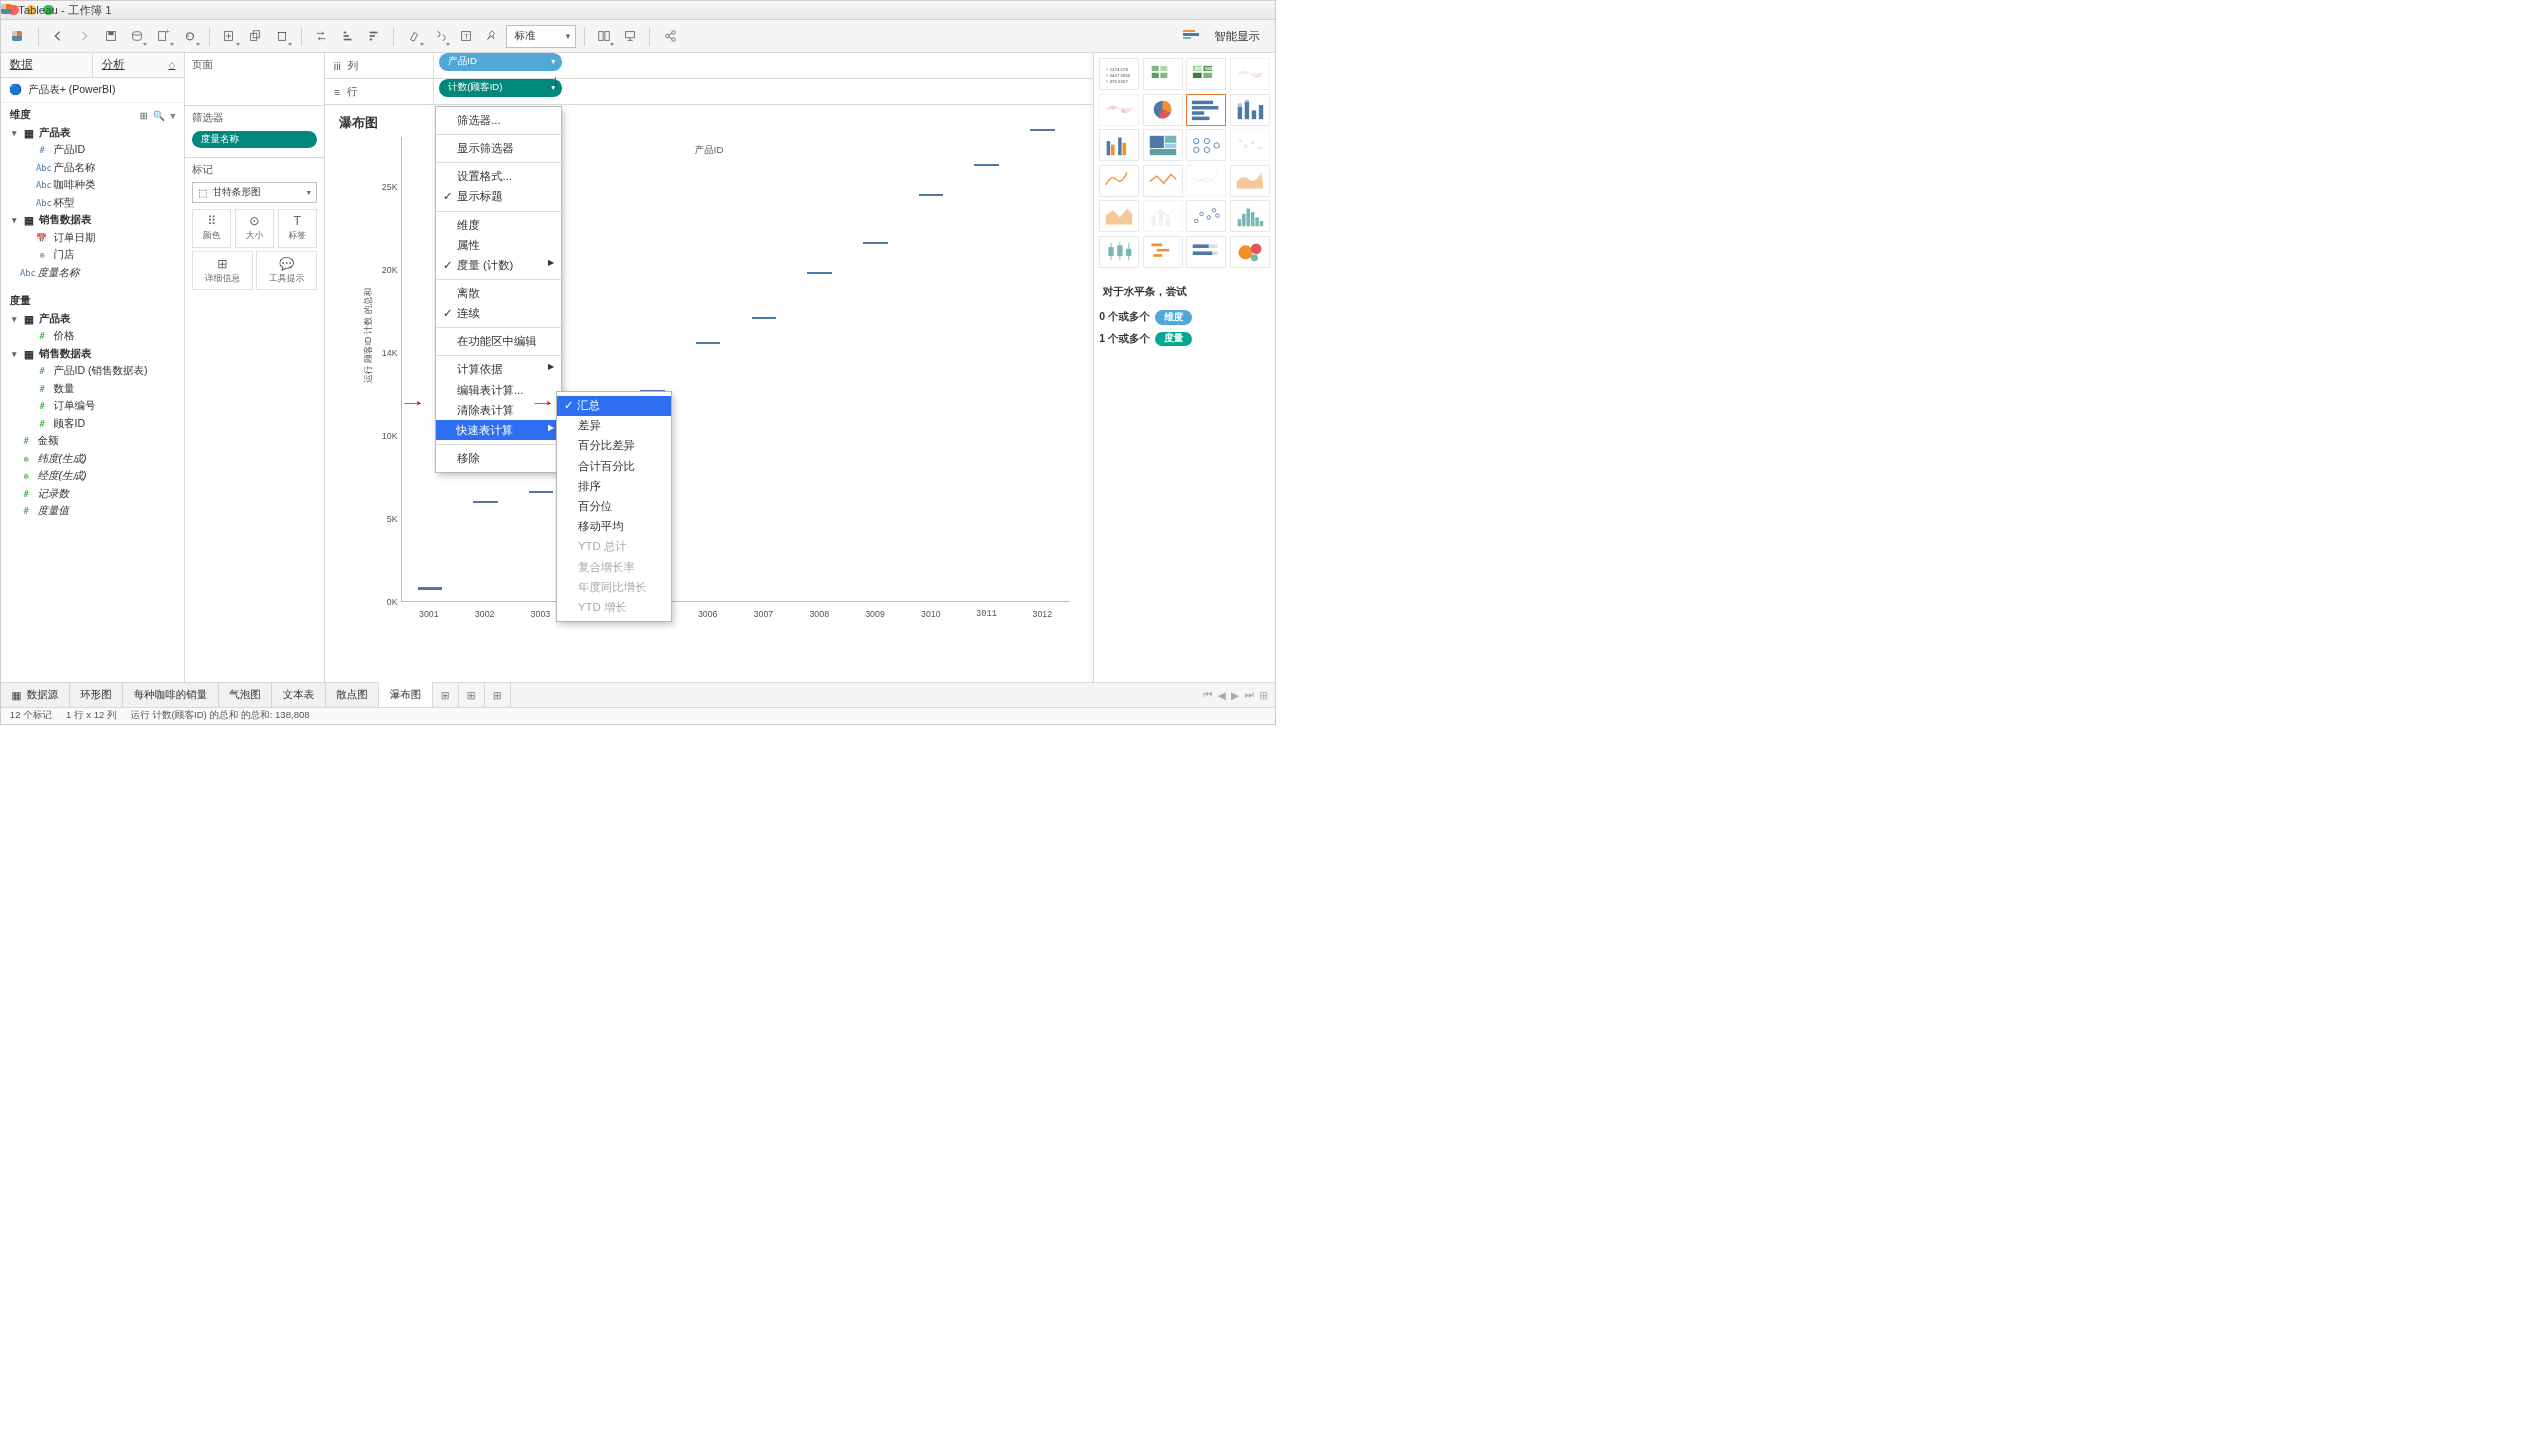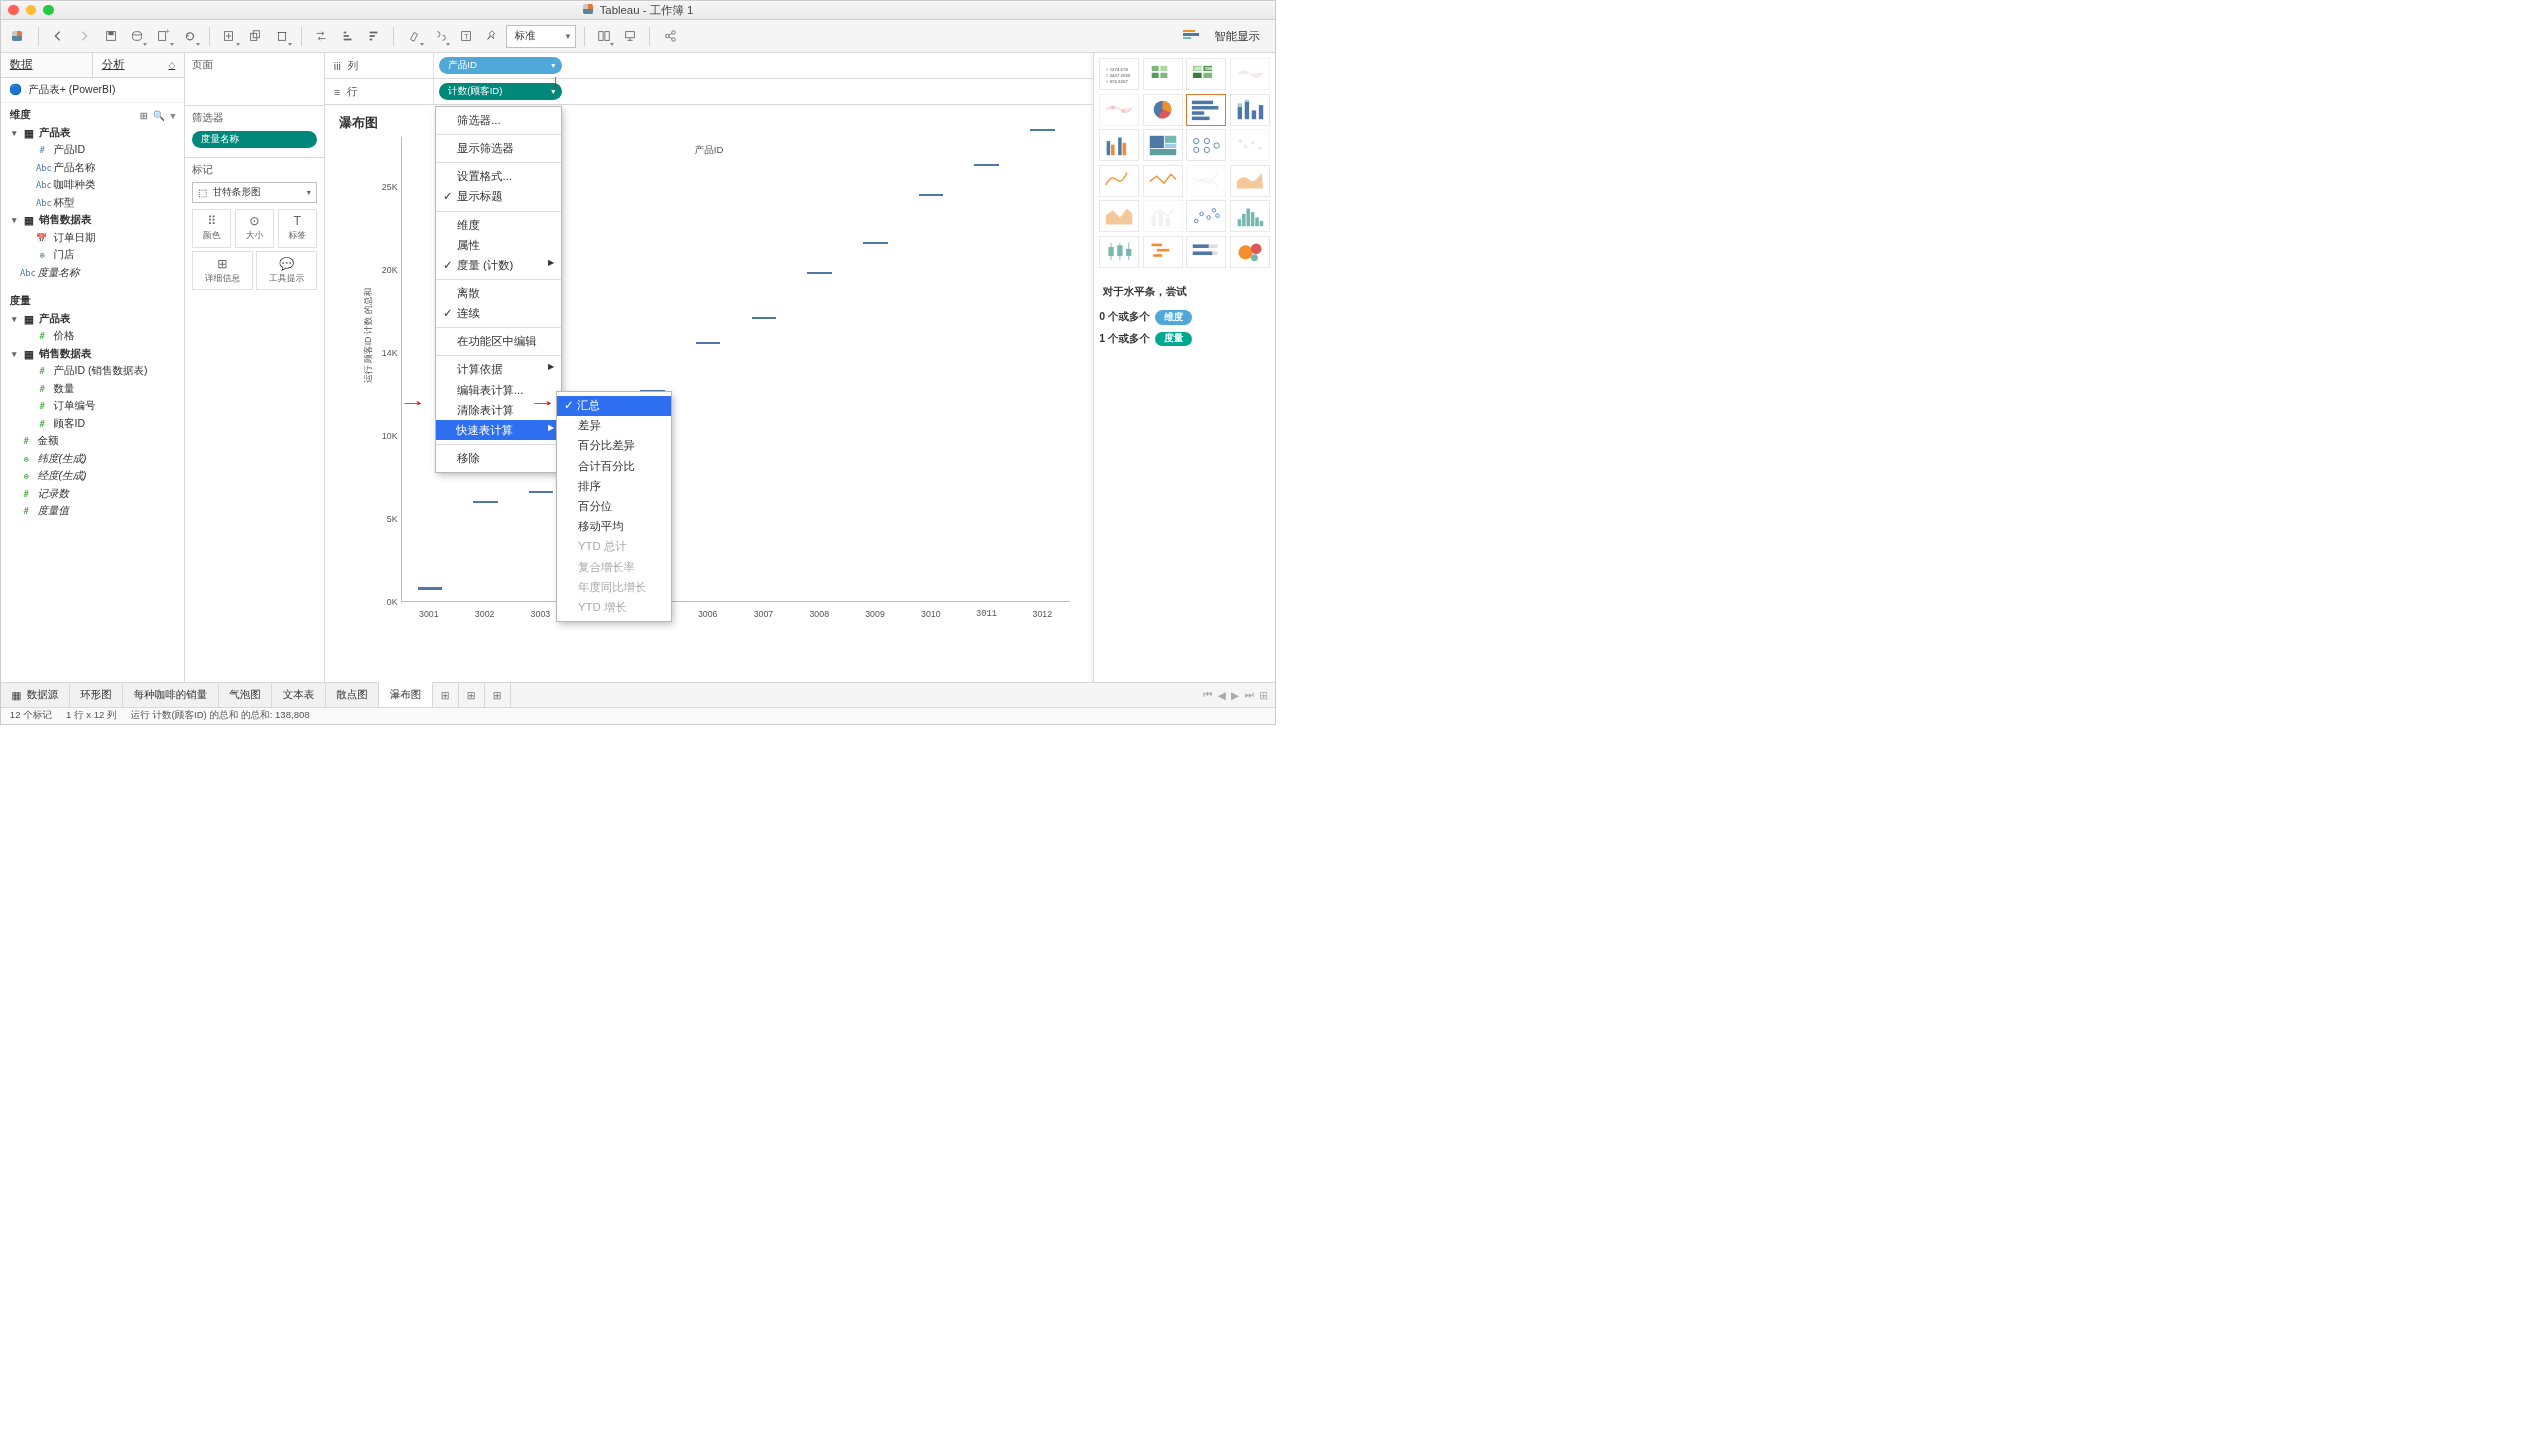--- a/index.html
+++ b/index.html
@@ -4,21 +4,21 @@
 <style>
 * { margin: 0; padding: 0; box-sizing: border-box; font-family: -apple-system, BlinkMacSystemFont, "Segoe UI", Arial, sans-serif; }
 body { background: #fff; font-size: 10.5px; color: #333; overflow: hidden; }
 
 .window { width: 1276px; height: 725px; display: flex; flex-direction: column; border: 0.9px solid #ccc; }
 
 .titlebar { height: 19px; background: linear-gradient(#f6f6f6, #e9e9e9); display: flex; align-items: center; padding: 0 7px; border-bottom: 0.9px solid #d0d0d0; position: relative; }
 .traffic-lights { display: flex; gap: 7px; }
 .tl { width: 10.5px; height: 10.5px; border-radius: 50%; }
 .tl.red { background: #ff5f57; } .tl.yellow { background: #ffbd2e; } .tl.green { background: #28c940; }
-.title-center { position: absolute; left: 0; right: 0; text-align: center; font-size: 11.4px; color: #444; pointer-events: none; }
+.title-center { position: absolute; left: 0; right: 0; font-size: 11.4px; color: #444; pointer-events: none; }
 .title-logo { display: inline-block; width: 10.5px; height: 10.5px; background: conic-gradient(#e8762d 0 90deg, #5b879b 90deg 180deg, #59879b 180deg 270deg, #c8c8c8 270deg); border-radius: 1.8px; vertical-align: -0.9px; margin-right: 3.5px; }
 
 .toolbar { height: 33px; background: #f5f5f5; border-bottom: 0.9px solid #d8d8d8; display: flex; align-items: center; padding: 0 5.3px; gap: 1.8px; }
 .tb-btn { width: 24.5px; height: 24.5px; display: flex; align-items: center; justify-content: center; border-radius: 2.6px; color: #666; cursor: pointer; position: relative; }
 .tb-sep { width: 0.9px; height: 19px; background: #d0d0d0; margin: 0 5.3px; }
 .tb-select { height: 23px; border: 0.9px solid #c0c0c0; background: #fff; padding: 0 17.5px 0 7px; font-size: 10.5px; position: relative; display: flex; align-items: center; min-width: 70px; }
 .tb-select::after { content: "▾"; position: absolute; right: 5.3px; color: #666; font-size: 8.8px; }
 .dropdown-arrow { position: absolute; right: 1.8px; bottom: 1.8px; width: 0; height: 0; border-left: 2.6px solid transparent; border-right: 2.6px solid transparent; border-top: 3.5px solid #888; }
 .showme-btn { margin-left: auto; padding: 3.5px 8.8px; display: flex; align-items: center; gap: 15px; border: 0.9px solid transparent; cursor: pointer; font-size: 11.4px; }
 .showme-icon { width: 16px; height: 12.3px; display: inline-flex; flex-direction: column; gap: 0.9px; }
@@ -51,21 +51,21 @@
 .pill.teal { background: #00897b; }
 .marks-card { padding: 5.3px 7px; }
 .marks-select { border: 0.9px solid #c0c0c0; height: 21px; display: flex; align-items: center; padding: 0 5.3px; font-size: 9.6px; gap: 5.3px; position: relative; }
 .marks-select::after { content: "▾"; position: absolute; right: 5.3px; font-size: 8px; color: #666; }
 .marks-grid { display: grid; grid-template-columns: repeat(3, 1fr); gap: 3.5px; margin-top: 5.3px; }
 .mark-cell { border: 0.9px solid #e0e0e0; height: 39px; display: flex; flex-direction: column; align-items: center; justify-content: center; font-size: 8.8px; color: #666; gap: 1.8px; cursor: pointer; }
 .mark-cell .mi { font-size: 12.3px; }
 .marks-grid2 { display: grid; grid-template-columns: repeat(2, 1fr); gap: 3.5px; margin-top: 3.5px; }
 
 .mainarea { flex: 1; display: flex; flex-direction: column; position: relative; }
-.shelf-row { height: 26px; display: flex; align-items: center; border-bottom: 0.9px solid #d8d8d8; }
+.shelf-row { height: 26px; display: flex; align-items: flex-start; border-bottom: 0.9px solid #d8d8d8; }
 .shelf-label { width: 109px; padding: 0 8.8px; display: flex; align-items: center; gap: 7px; font-size: 10.5px; color: #555; border-right: 0.9px solid #e0e0e0; height: 100%; }
 .shelf-content { flex: 1; padding: 0 5.3px; display: flex; align-items: center; gap: 3.5px; }
 .pill2 { display: inline-flex; align-items: center; height: 17.5px; border-radius: 8.8px; padding: 0 21px 0 8.8px; font-size: 9.6px; color: #fff; position: relative; min-width: 123px; }
 .pill2 .dd { position: absolute; right: 7px; font-size: 8px; }
 .pill2.blue { background: #4fa8d8; }
 .pill2.green { background: #00897b; }
 
 .viz-wrap { flex: 1; padding: 8.8px 14px; overflow: hidden; position: relative; }
 .viz-title { font-size: 13px; font-weight: 600; margin-bottom: 3.5px; }
 .axis-title-x { text-align: center; font-size: 9.6px; color: #555; margin-top: 8.8px; }

